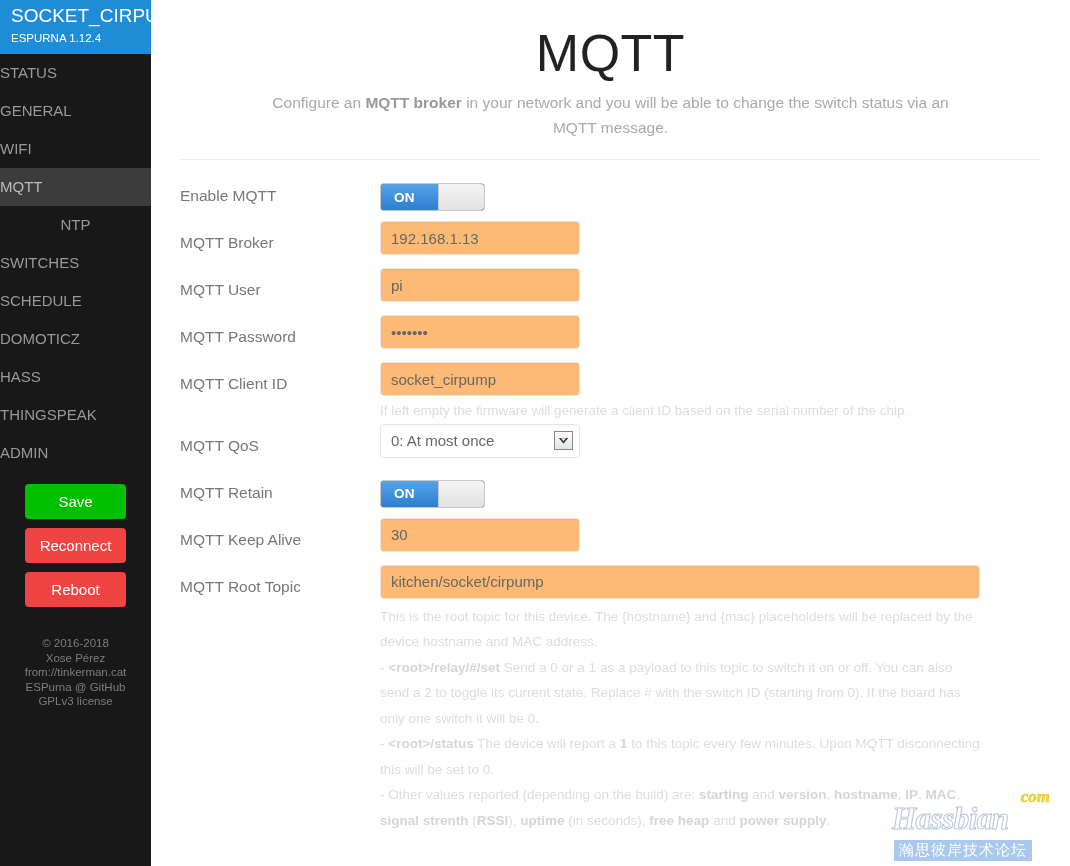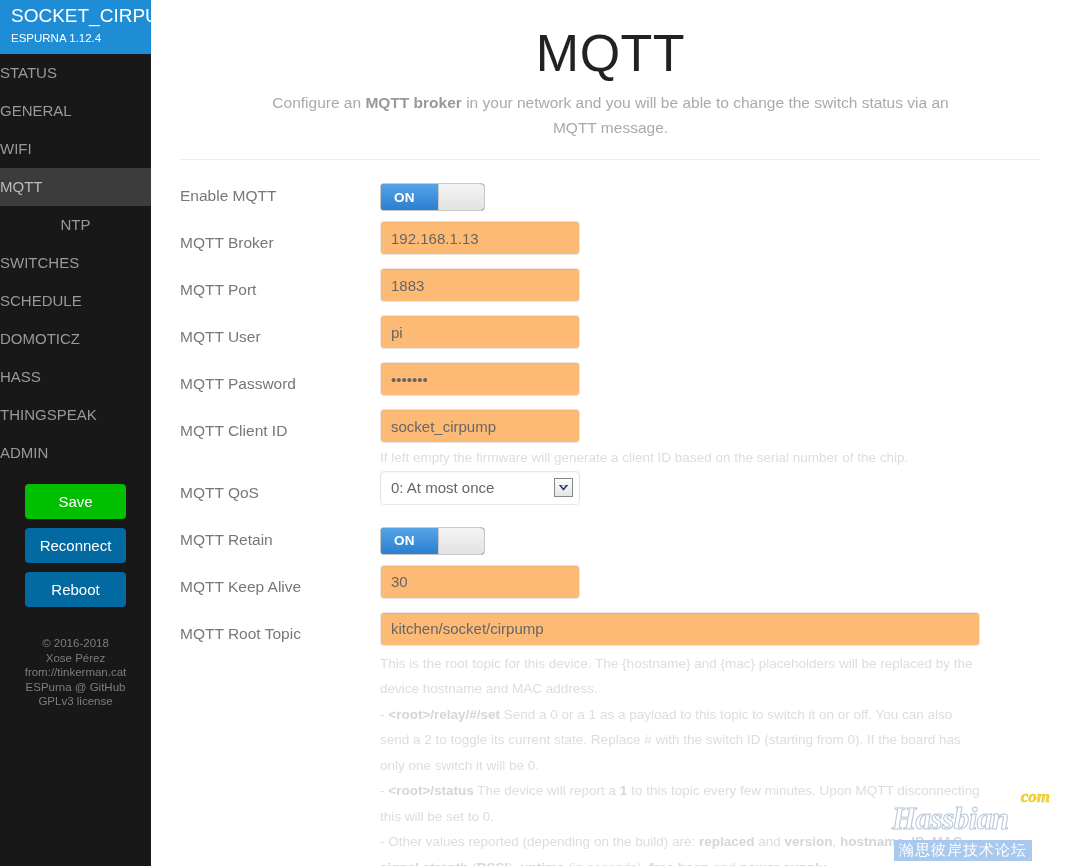--- a/index.html
+++ b/index.html
@@ -52,21 +52,21 @@
     border: none; border-radius: 4px;
     color: #fff; font-size: 15px;
     font-family: "Liberation Sans", sans-serif;
     margin-bottom: 9px;
     cursor: pointer;
     line-height: 35px;
     text-align: center;
     padding: 0;
   }
   .btn-save { background: #00c000; }
-  .btn-red { background: #0369a1; }
+  .btn-red { background: #ef4444; }
 
   .footer {
     margin-top: 20px;
     padding: 0 8px;
     color: #7d7d7d;
     font-size: 11.5px;
     line-height: 14.5px;
     text-align: center;
   }
   .footer div { white-space: nowrap; }
@@ -323,26 +323,20 @@
         </div>
       </div>
 
       <div class="row">
         <div class="row-label">MQTT Broker</div>
         <div class="row-ctl">
           <input class="tinput" type="text" value="192.168.1.13" style="">
         </div>
       </div>
 
-      <div class="row">
-        <div class="row-label">MQTT Port</div>
-        <div class="row-ctl">
-          <input class="tinput" type="text" value="1883" style="">
-        </div>
-      </div>
 
       <div class="row">
         <div class="row-label">MQTT User</div>
         <div class="row-ctl">
           <input class="tinput" type="text" value="pi" style="">
         </div>
       </div>
 
       <div class="row">
         <div class="row-label">MQTT Password</div>
@@ -394,21 +388,21 @@
 
       <div class="row">
         <div class="row-label">MQTT Root Topic</div>
         <div class="row-ctl">
           <input class="tinput wide" type="text" value="kitchen/socket/cirpump" style="">
 
           <div class="hint hint-block">
             <p>This is the root topic for this device. The {hostname} and {mac} placeholders will be replaced by the device hostname and MAC address.</p>
             <p><span>- </span><b>&lt;root&gt;/relay/#/set</b><span> Send a 0 or a 1 as a payload to this topic to switch it on or off. You can also send a 2 to toggle its current state. Replace # with the switch ID (starting from 0). If the board has only one switch it will be 0.</span></p>
             <p><span>- </span><b>&lt;root&gt;/status</b><span> The device will report a </span><b>1</b><span> to this topic every few minutes. Upon MQTT disconnecting this will be set to 0.</span></p>
-            <p><span>- Other values reported (depending on the build) are: </span><b>replaced</b><span> and </span><b>version</b><span>, </span><b>hostname</b><span>, </span><b>IP</b><span>, </span><b>MAC</b><span>, </span><b>signal strenth</b><span> (</span><b>RSSI</b><span>), </span><b>uptime</b><span> (in seconds), </span><b>free heap</b><span> and </span><b>power supply</b><span>.</span></p>
+            <p><span>- Other values reported (depending on the build) are: </span><b>starting</b><span> and </span><b>version</b><span>, </span><b>hostname</b><span>, </span><b>IP</b><span>, </span><b>MAC</b><span>, </span><b>signal strenth</b><span> (</span><b>RSSI</b><span>), </span><b>uptime</b><span> (in seconds), </span><b>free heap</b><span> and </span><b>power supply</b><span>.</span></p>
           </div>
         </div>
       </div>
 
     </div>
 
     <div class="watermark">
       <span class="wm-hass">Hassbian</span>
       <span class="wm-com">com</span>
       <span class="wm-cn">瀚思彼岸技术论坛</span>

